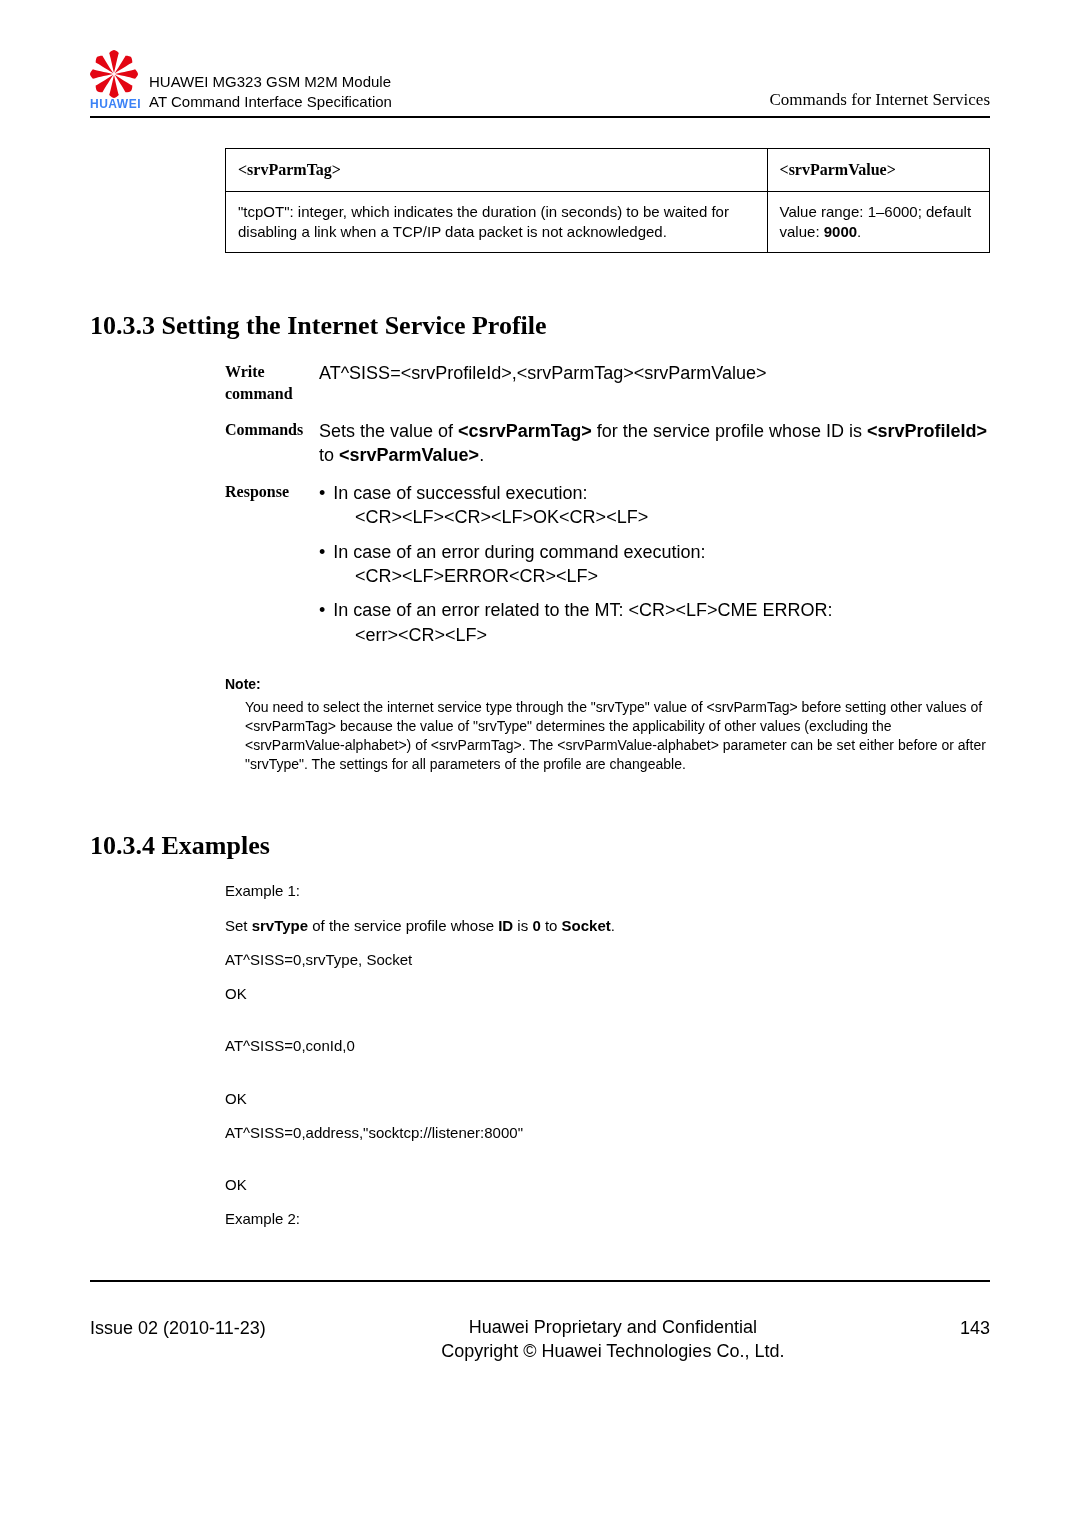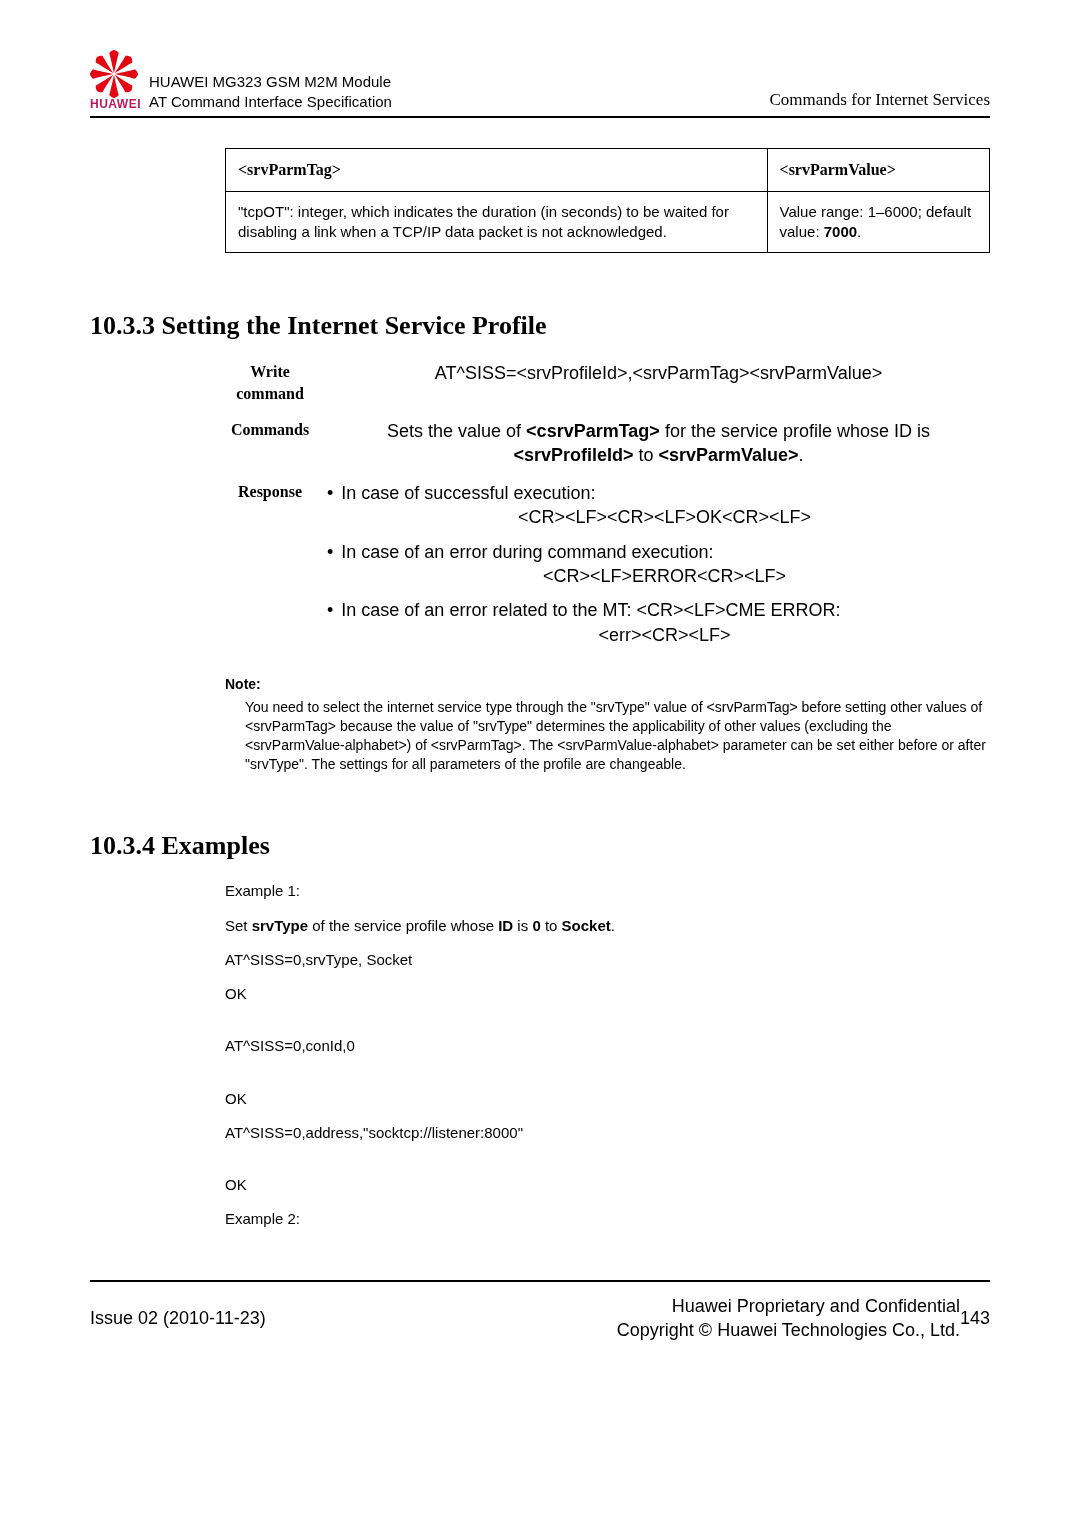--- a/index.html
+++ b/index.html
@@ -20,21 +20,21 @@
     border-bottom: 2px solid #000;
     padding-bottom: 4px;
     margin-bottom: 30px;
   }
   .header-left { display: flex; align-items: flex-end; gap: 8px; }
   .logo { width: 48px; height: 48px; flex-shrink: 0; }
   .logo svg { width: 100%; height: 100%; }
   .logo-text {
     font-size: 12px;
     font-weight: bold;
-    color: #be185d;
+    color: #3b82f6;
     letter-spacing: 0.5px;
     text-align: center;
     margin-top: -2px;
   }
   .header-titles { font-size: 15px; line-height: 1.35; }
   .header-right { font-size: 17px; font-family: Liberation Serif, serif; }
   .table-wrap { margin-left: 135px; margin-bottom: 55px; }
   table.params {
     border-collapse: collapse;
     width: 100%;
@@ -51,50 +51,50 @@
     font-weight: bold;
     font-size: 16px;
   }
   h2.section {
     font-family: "Book Antiqua", Palatino, "Palatino Linotype", serif;
     font-weight: bold;
     font-size: 26px;
     margin: 0 0 18px 0;
   }
   .defs { margin-left: 135px; margin-bottom: 18px; }
-  .def-row { display: flex; gap: 12px; margin-bottom: 14px; align-items: flex-start; text-align: center; }
+  .def-row { display: flex; gap: 4px; margin-bottom: 14px; align-items: flex-start; }
   .def-label {
     width: 90px;
     flex-shrink: 0;
     font-family: "Book Antiqua", Palatino, "Palatino Linotype", serif;
     font-weight: bold;
     font-size: 16px;
   }
   .def-body { flex: 1; font-size: 18px; }
   .def-body ul { list-style: none; padding: 0; margin: 0; }
   .def-body li { margin-bottom: 10px; }
   .bullet-row { display: flex; gap: 8px; }
   .dot { flex-shrink: 0; }
-  .indented { margin-left: 12px; }
+  .indented { margin-left: 36px; }
   .note-block { margin-left: 135px; font-size: 14px; margin-bottom: 55px;}
   .note-label { font-weight: bold; margin-bottom: 4px; }
   .note-body { margin-left: 20px; line-height: 1.35; }
   .examples-body { margin-left: 135px; font-size: 15px; }
   .examples-body p { margin-bottom: 14px; }
   .examples-body .gap { height: 18px; }
   .footer {
     border-top: 2px solid #000;
     margin-top: 50px;
     padding-top: 12px;
     display: flex;
     justify-content: space-between;
     align-items: center;
     font-size: 18px;
   }
-  .footer-center { text-align: right; flex: 1; }
+  .footer-center { text-align: center; flex: 1; margin-top: 21px; }
   b { font-weight: bold; }
 </style>
 </head>
 <body>
 
 <div class="header">
   <div class="header-left">
     <div>
       <div class="logo">
         <svg viewBox="0 0 100 100">
@@ -123,21 +123,21 @@
 <div class="table-wrap">
   <table class="params">
     <tbody>
         <tr>
       <th>&lt;srvParmTag&gt;</th>
       <th>&lt;srvParmValue&gt;</th>
     </tr>
     <tr>
       <td>"tcpOT": integer, which indicates the duration (in seconds) to be waited for disabling a link when a TCP/IP data packet is not acknowledged.</td>
       <td>
-        <span>Value range: 1–6000; default value: </span><b>7000</b><span>.</span>
+        <span>Value range: 1–6000; default value: </span><b>9000</b><span>.</span>
       </td>
     </tr>
   </tbody>
     </table>
 </div>
 
 <h2 class="section">10.3.3 Setting the Internet Service Profile</h2>
 
 <div class="defs">
   <div class="def-row">

